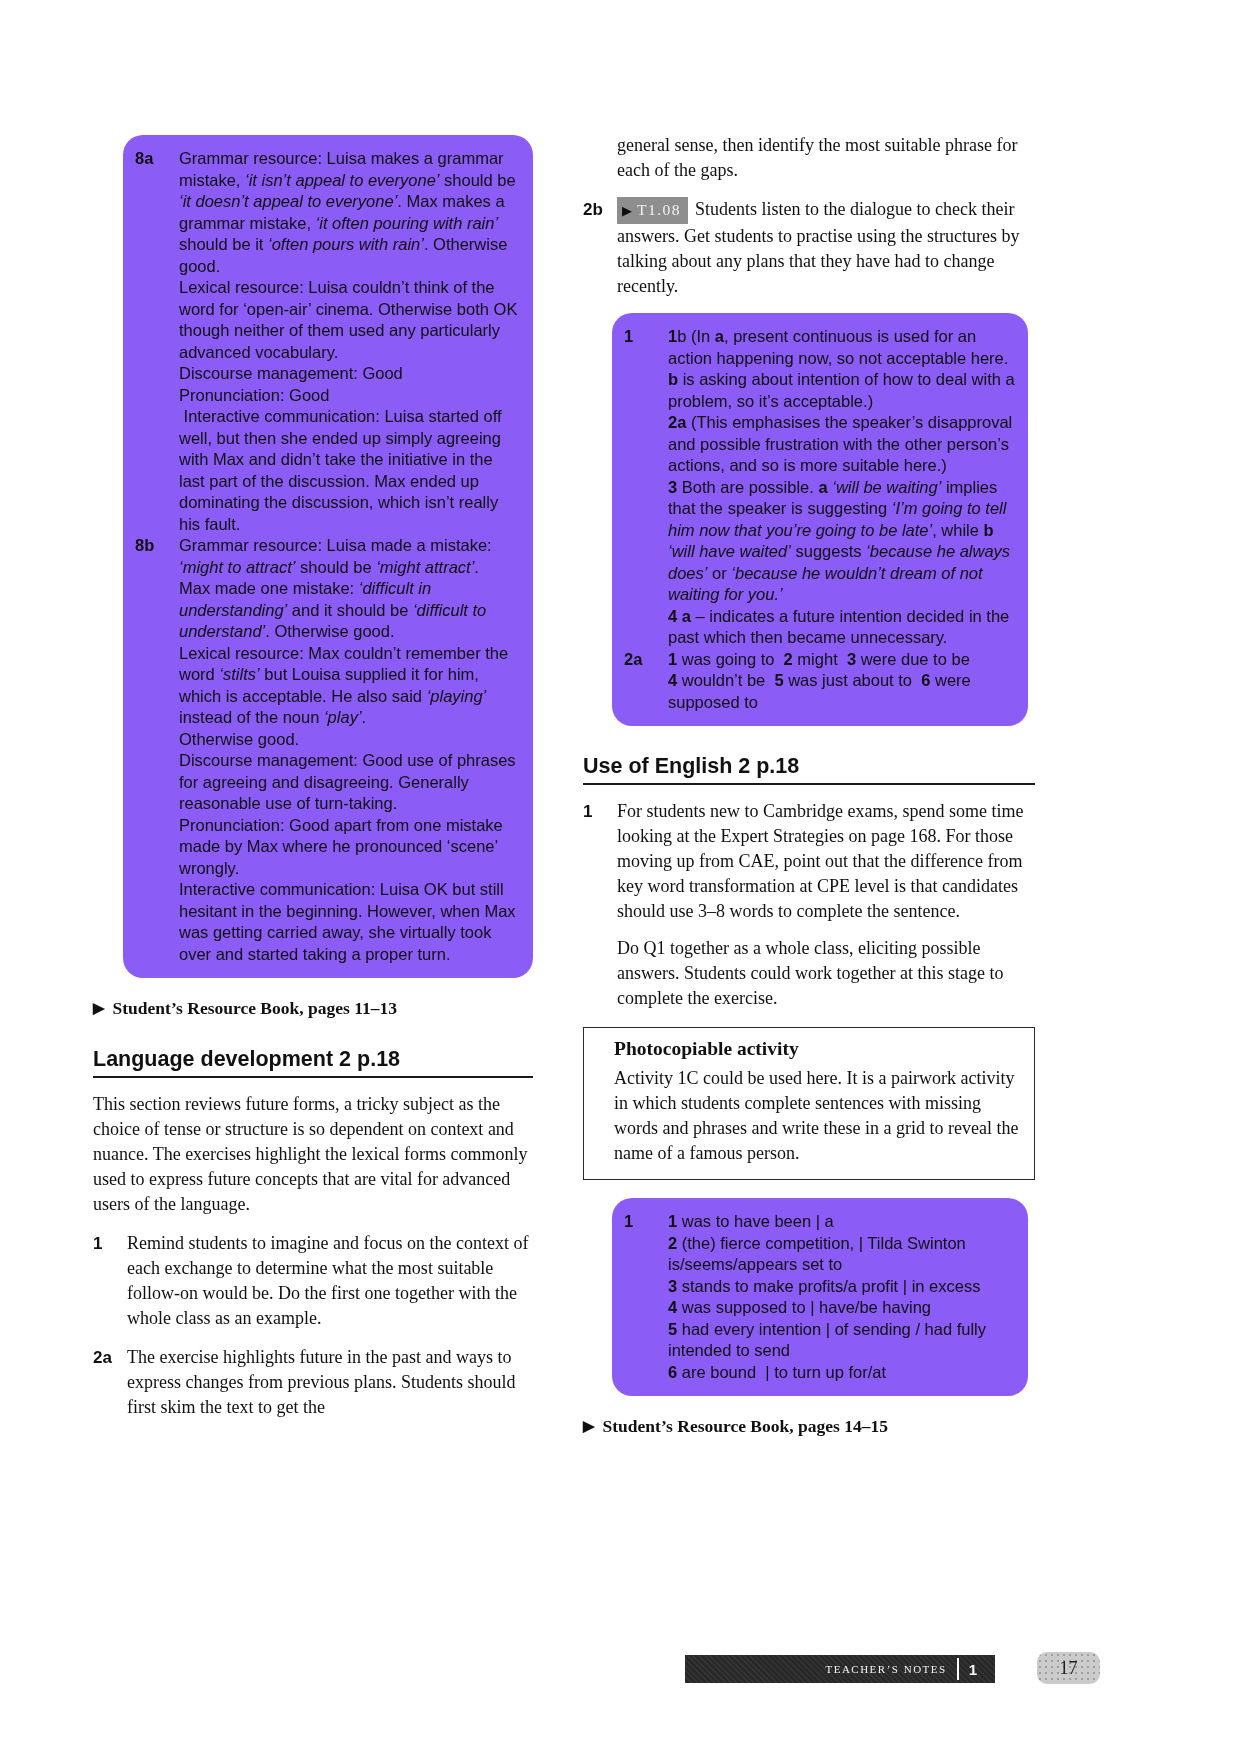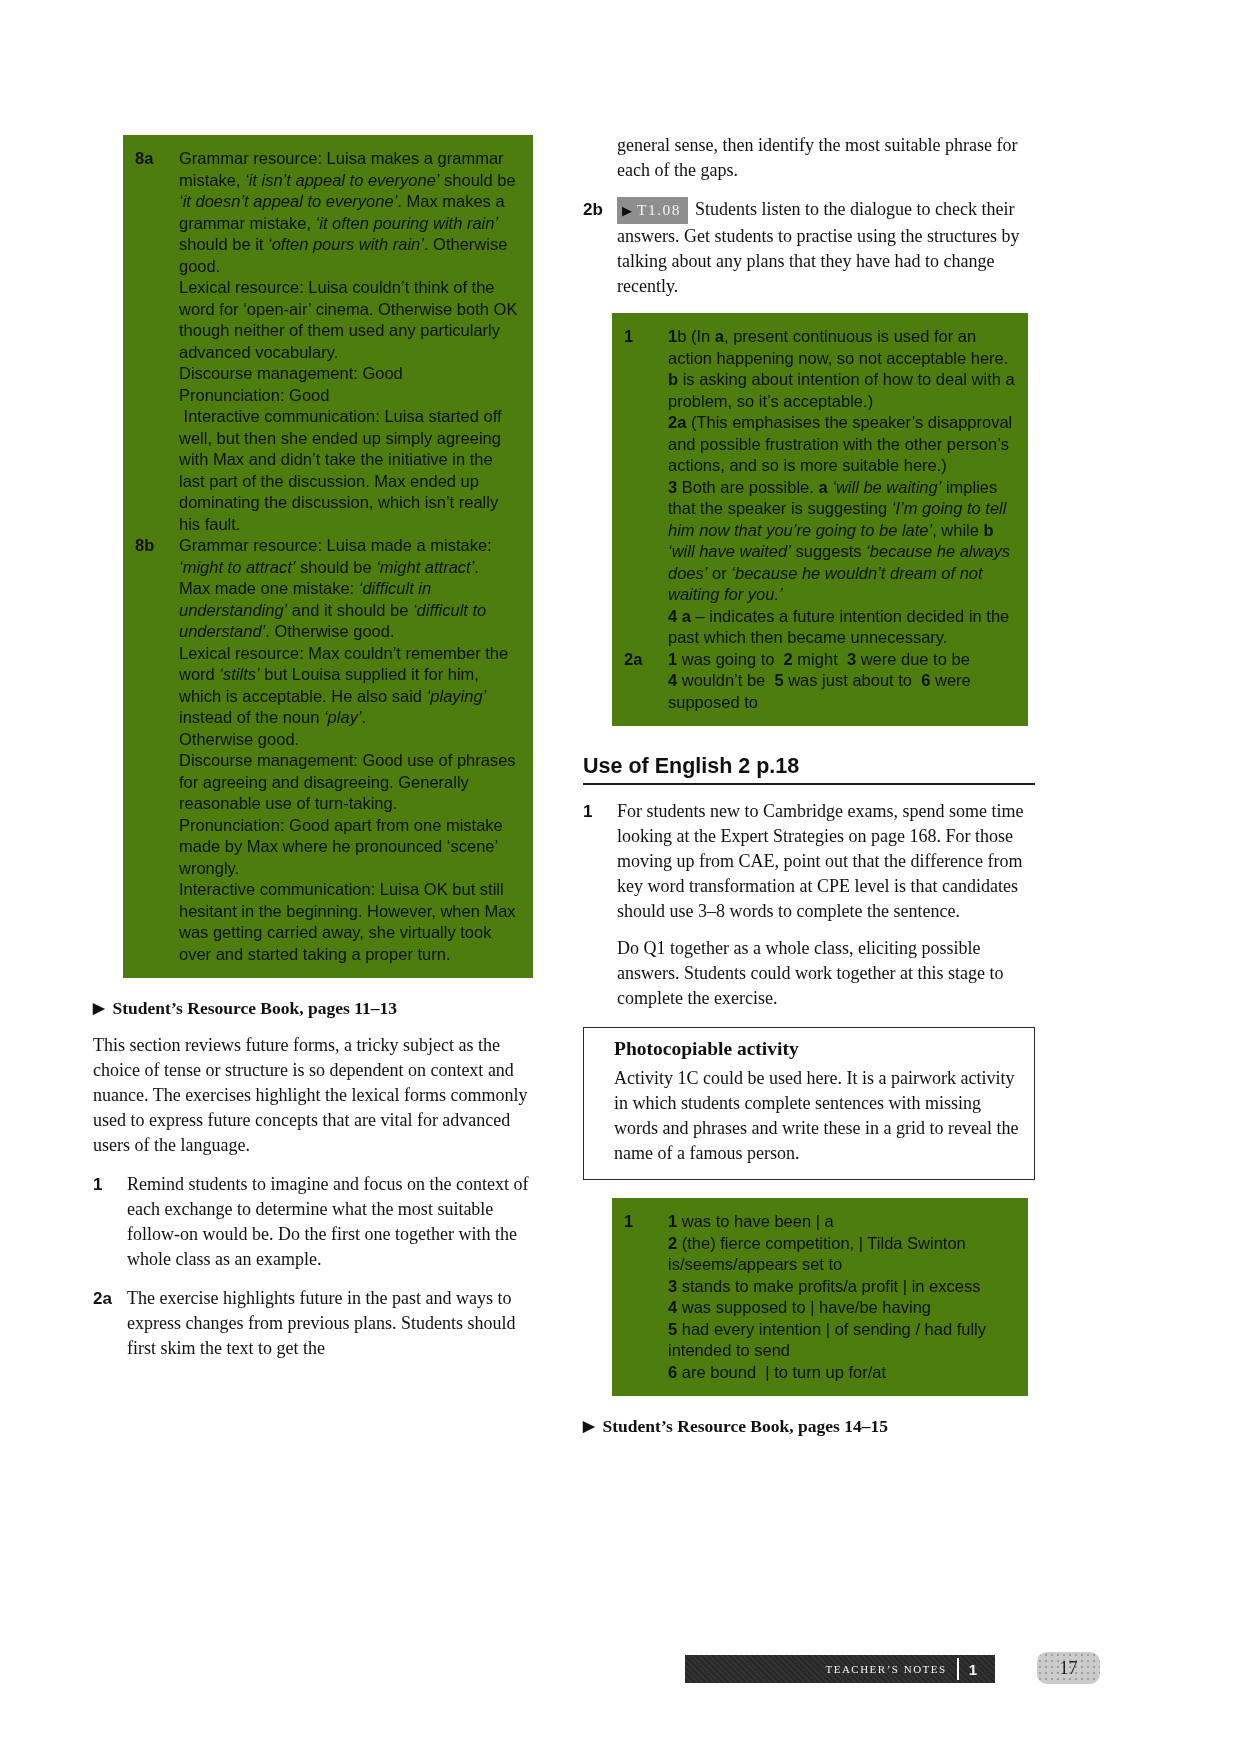--- a/index.html
+++ b/index.html
@@ -2,21 +2,21 @@
 <html><head>
 <meta charset="utf-8">
 <style>
   html,body{margin:0;padding:0;background:#ffffff;}
   .page{position:relative;width:1240px;height:1754px;background:#ffffff;font-family:"Liberation Serif",serif;color:#111;overflow:hidden;}
   .col{position:absolute;}
   .col-left{left:93px;top:135px;width:440px;}
   .col-right{left:583px;top:133px;width:452px;}
 
   
-  .akbox{background:#4d7c0f;font-family:"Liberation Sans",sans-serif;font-size:16.5px;line-height:21.5px;padding:13px 12px;}
+  .akbox{background:#8b5cf6;font-family:"Liberation Sans",sans-serif;font-size:16.5px;line-height:21.5px;padding:13px 12px;border-radius:20px;}
   .akbox-left{margin-left:30px;width:410px;box-sizing:border-box;}
   .akbox-right{margin-left:29px;width:416px;box-sizing:border-box;}
   .ak-item{display:flex;}
   .ak-label{width:44px;flex-shrink:0;font-weight:700;}
   .ak-text{flex:1;white-space:pre-wrap;}
   .run-i{font-style:italic;}
   .run-b{font-weight:700;}
 
   
   .para{font-size:18px;line-height:25px;margin:0;}
@@ -76,20 +76,21 @@
 Discourse management: Good use of phrases for agreeing and disagreeing. Generally reasonable use of turn-taking.
 Pronunciation: Good apart from one mistake made by Max where he pronounced ‘scene’ wrongly.
 Interactive communication: Luisa OK but still hesitant in the beginning. However, when Max was getting carried away, she virtually took over and started taking a proper turn.</span></span>
       </div>
     </div>
 
     <div class="resource-line">
       <span class="tri">▶</span><span>Student’s Resource Book, pages 11–13</span>
     </div>
 
+    <h2 class="section-heading">Language development 2 p.18</h2>
 
     <div class="spacer14"></div>
     <p class="para">This section reviews future forms, a tricky subject as the choice of tense or structure is so dependent on context and nuance. The exercises highlight the lexical forms commonly used to express future concepts that are vital for advanced users of the language.</p>
 
     <div class="num-item">
       <span class="num">1</span>
       <span class="item-text">Remind students to imagine and focus on the context of each exchange to determine what the most suitable follow-on would be. Do the first one together with the whole class as an example.</span>
     </div>
 
     <div class="num-item">

